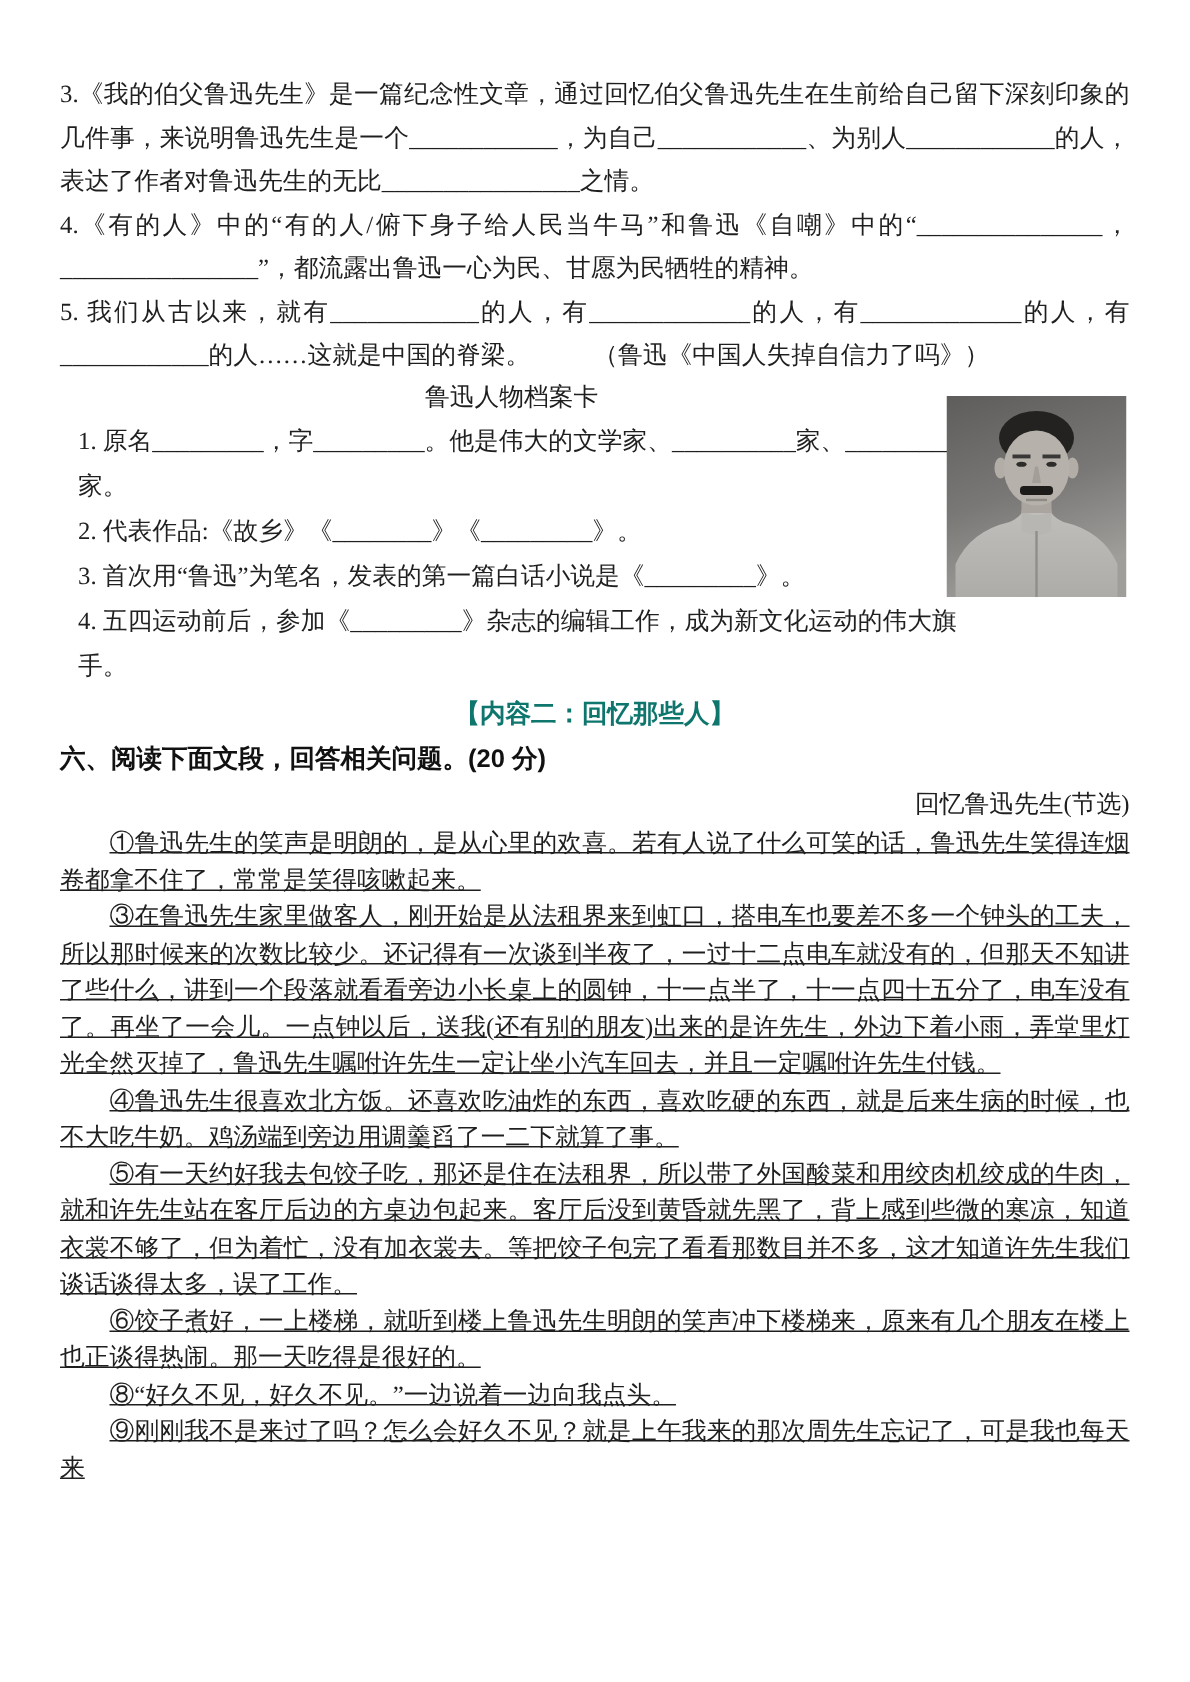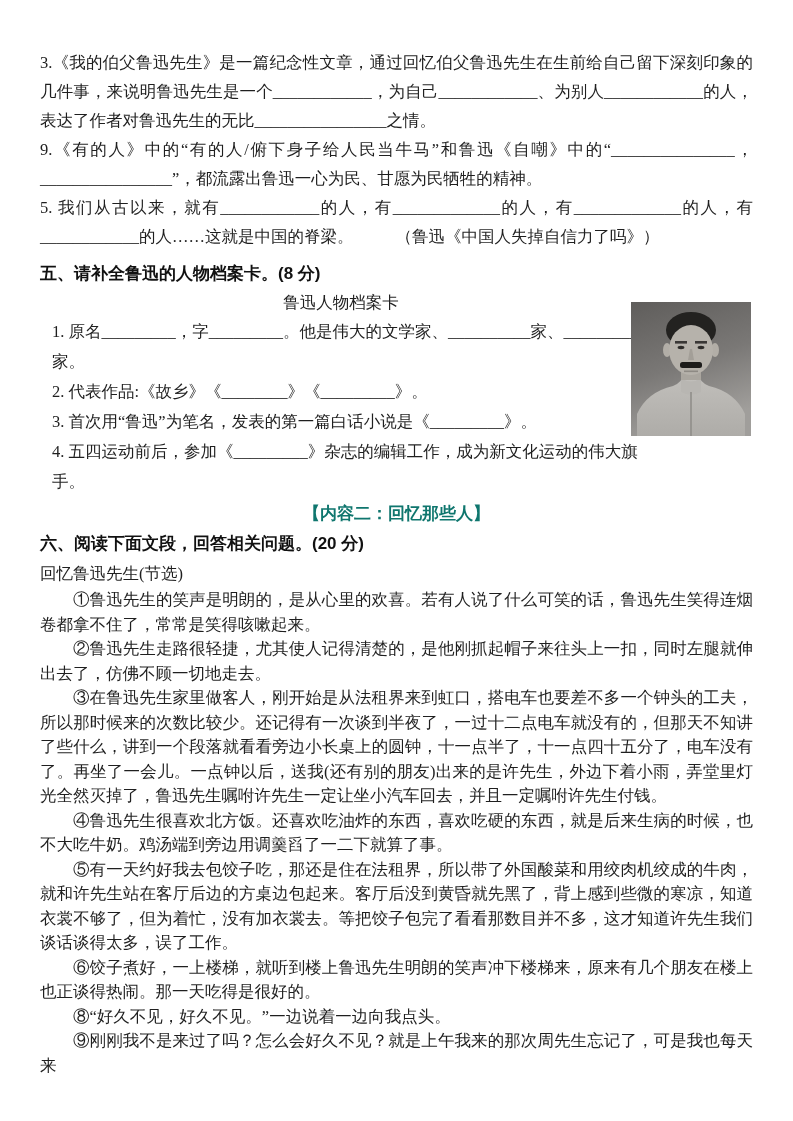--- a/index.html
+++ b/index.html
@@ -55,51 +55,51 @@
     margin: 2px 0 0 0;
     text-align: center;
     font-family: "Liberation Sans", "DejaVu Sans", sans-serif;
     font-weight: bold;
     font-size: 17px;
     line-height: 30px;
     color: #0f766e;
   }
   .reading-title {
     margin: 0;
-    text-align: left;
+    text-align: right;
     font-size: 16.5px;
     line-height: 29px;
     font-weight: normal;
   }
   .reading-author {
     margin: 0;
     text-align: center;
     font-size: 16.5px;
     line-height: 29px;
   }
   .para {
     margin: 0;
     font-size: 16.5px;
     line-height: 24.5px;
     text-indent: 33px;
     text-align: justify;
+    text-decoration: underline;
   }
 </style>
 </head>
 <body>
 
 <div class="page">
 
   <p class="q">3.《我的伯父鲁迅先生》是一篇纪念性文章，通过回忆伯父鲁迅先生在生前给自己留下深刻印象的几件事，来说明鲁迅先生是一个____________，为自己____________、为别人____________的人，表达了作者对鲁迅先生的无比________________之情。</p>
 
-  <p class="q">9.《有的人》中的“有的人/俯下身子给人民当牛马”和鲁迅《自嘲》中的“_______________，________________”，都流露出鲁迅一心为民、甘愿为民牺牲的精神。</p>
+  <p class="q">4.《有的人》中的“有的人/俯下身子给人民当牛马”和鲁迅《自嘲》中的“_______________，________________”，都流露出鲁迅一心为民、甘愿为民牺牲的精神。</p>
 
   <p class="q"><span>5. 我们从古以来，就有____________的人，有_____________的人，有_____________的人，有____________的人……这就是中国的脊梁。</span><span class="q5-cite">（鲁迅《中国人失掉自信力了吗》）</span></p>
 
-  <h3 class="sec-heading">五、请补全鲁迅的人物档案卡。(8 分)</h3>
 
   <div class="card-region">
     <div class="card-text">
       <p class="card-title">鲁迅人物档案卡</p>
       <p class="card-item">1. 原名_________，字_________。他是伟大的文学家、__________家、_________家。</p>
       <p class="card-item">2. 代表作品:《故乡》《________》《_________》。</p>
       <p class="card-item">3. 首次用“鲁迅”为笔名，发表的第一篇白话小说是《_________》。</p>
       <p class="card-item">4. 五四运动前后，参加《_________》杂志的编辑工作，成为新文化运动的伟大旗手。</p>
     </div>
 
@@ -147,21 +147,20 @@
     </div>
   </div>
 
   <p class="banner">【内容二：回忆那些人】</p>
 
   <h3 class="sec-heading" style="margin-top:0;">六、阅读下面文段，回答相关问题。(20 分)</h3>
 
   <p class="reading-title">回忆鲁迅先生(节选)</p>
 
   <p class="para">①鲁迅先生的笑声是明朗的，是从心里的欢喜。若有人说了什么可笑的话，鲁迅先生笑得连烟卷都拿不住了，常常是笑得咳嗽起来。</p>
-  <p class="para">②鲁迅先生走路很轻捷，尤其使人记得清楚的，是他刚抓起帽子来往头上一扣，同时左腿就伸出去了，仿佛不顾一切地走去。</p>
   <p class="para">③在鲁迅先生家里做客人，刚开始是从法租界来到虹口，搭电车也要差不多一个钟头的工夫，所以那时候来的次数比较少。还记得有一次谈到半夜了，一过十二点电车就没有的，但那天不知讲了些什么，讲到一个段落就看看旁边小长桌上的圆钟，十一点半了，十一点四十五分了，电车没有了。再坐了一会儿。一点钟以后，送我(还有别的朋友)出来的是许先生，外边下着小雨，弄堂里灯光全然灭掉了，鲁迅先生嘱咐许先生一定让坐小汽车回去，并且一定嘱咐许先生付钱。</p>
   <p class="para">④鲁迅先生很喜欢北方饭。还喜欢吃油炸的东西，喜欢吃硬的东西，就是后来生病的时候，也不大吃牛奶。鸡汤端到旁边用调羹舀了一二下就算了事。</p>
   <p class="para">⑤有一天约好我去包饺子吃，那还是住在法租界，所以带了外国酸菜和用绞肉机绞成的牛肉，就和许先生站在客厅后边的方桌边包起来。客厅后没到黄昏就先黑了，背上感到些微的寒凉，知道衣裳不够了，但为着忙，没有加衣裳去。等把饺子包完了看看那数目并不多，这才知道许先生我们谈话谈得太多，误了工作。</p>
   <p class="para">⑥饺子煮好，一上楼梯，就听到楼上鲁迅先生明朗的笑声冲下楼梯来，原来有几个朋友在楼上也正谈得热闹。那一天吃得是很好的。</p>
   <p class="para">⑧“好久不见，好久不见。”一边说着一边向我点头。</p>
   <p class="para">⑨刚刚我不是来过了吗？怎么会好久不见？就是上午我来的那次周先生忘记了，可是我也每天来</p>
 
 </div>
 
 </body></html>

